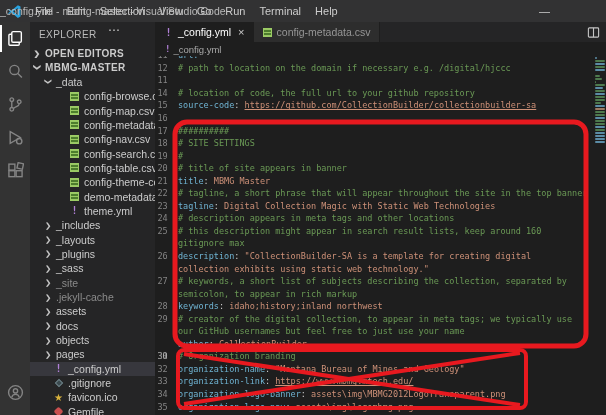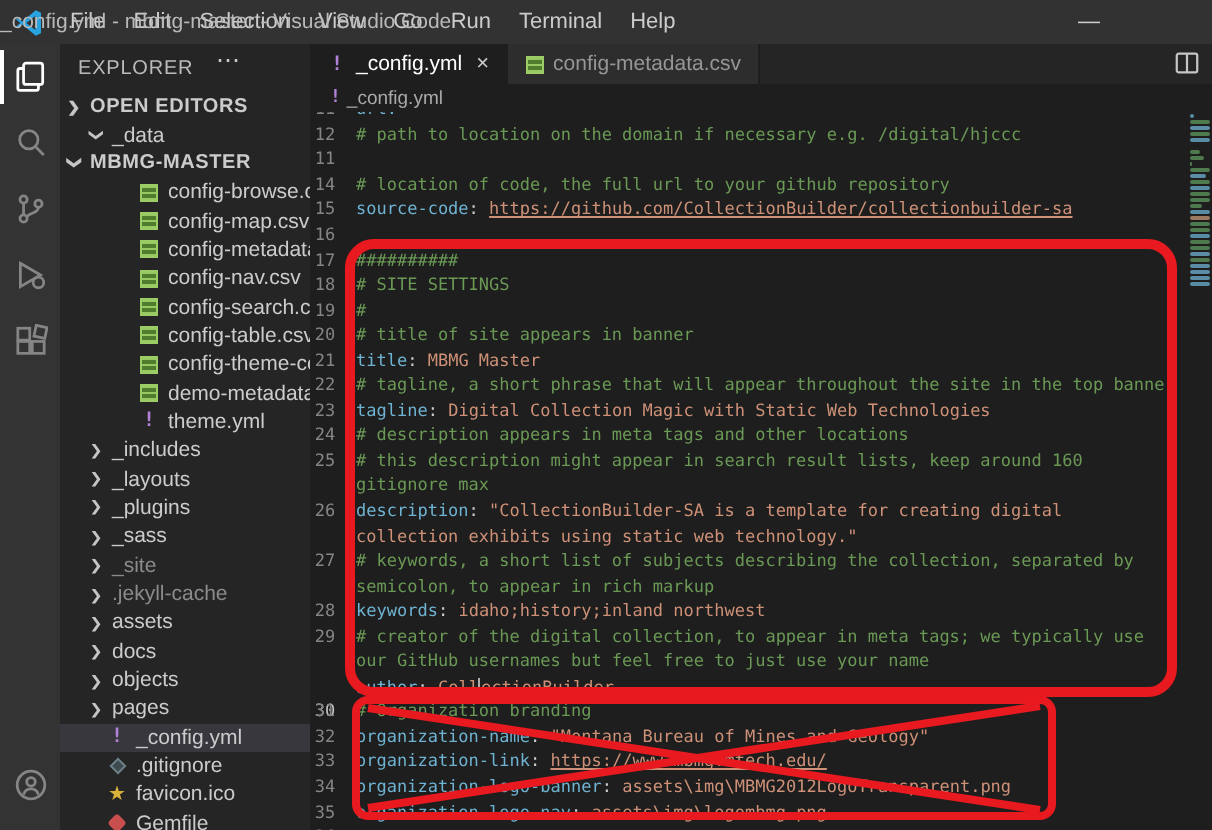--- a/index.html
+++ b/index.html
@@ -164,27 +164,27 @@
 <div class="sidebar">
   <div class="sb-header">
     <span>EXPLORER</span>
     <span class="sb-more">⋯</span>
   </div>
   <div id="sb-tree">
       <div class="sb-row lvl0">
         <span class="chev">❯</span>
         <span class="lbl">OPEN EDITORS</span>
       </div>
-      <div class="sb-row lvl1">
-        <span class="chev open">❯</span>
-        <span class="lbl">_data</span>
-      </div>
       <div class="sb-row lvl0">
         <span class="chev open">❯</span>
         <span class="lbl">MBMG-MASTER</span>
+      </div>
+      <div class="sb-row lvl1">
+        <span class="chev open">❯</span>
+        <span class="lbl">_data</span>
       </div>
       <div class="sb-row lvl2">
         <span class="chev"></span>
         <span class="fi">
           <span class="fi-csv"></span>
         </span>
         <span class="lbl">config-browse.csv</span>
       </div>
       <div class="sb-row lvl2">
         <span class="chev"></span>

